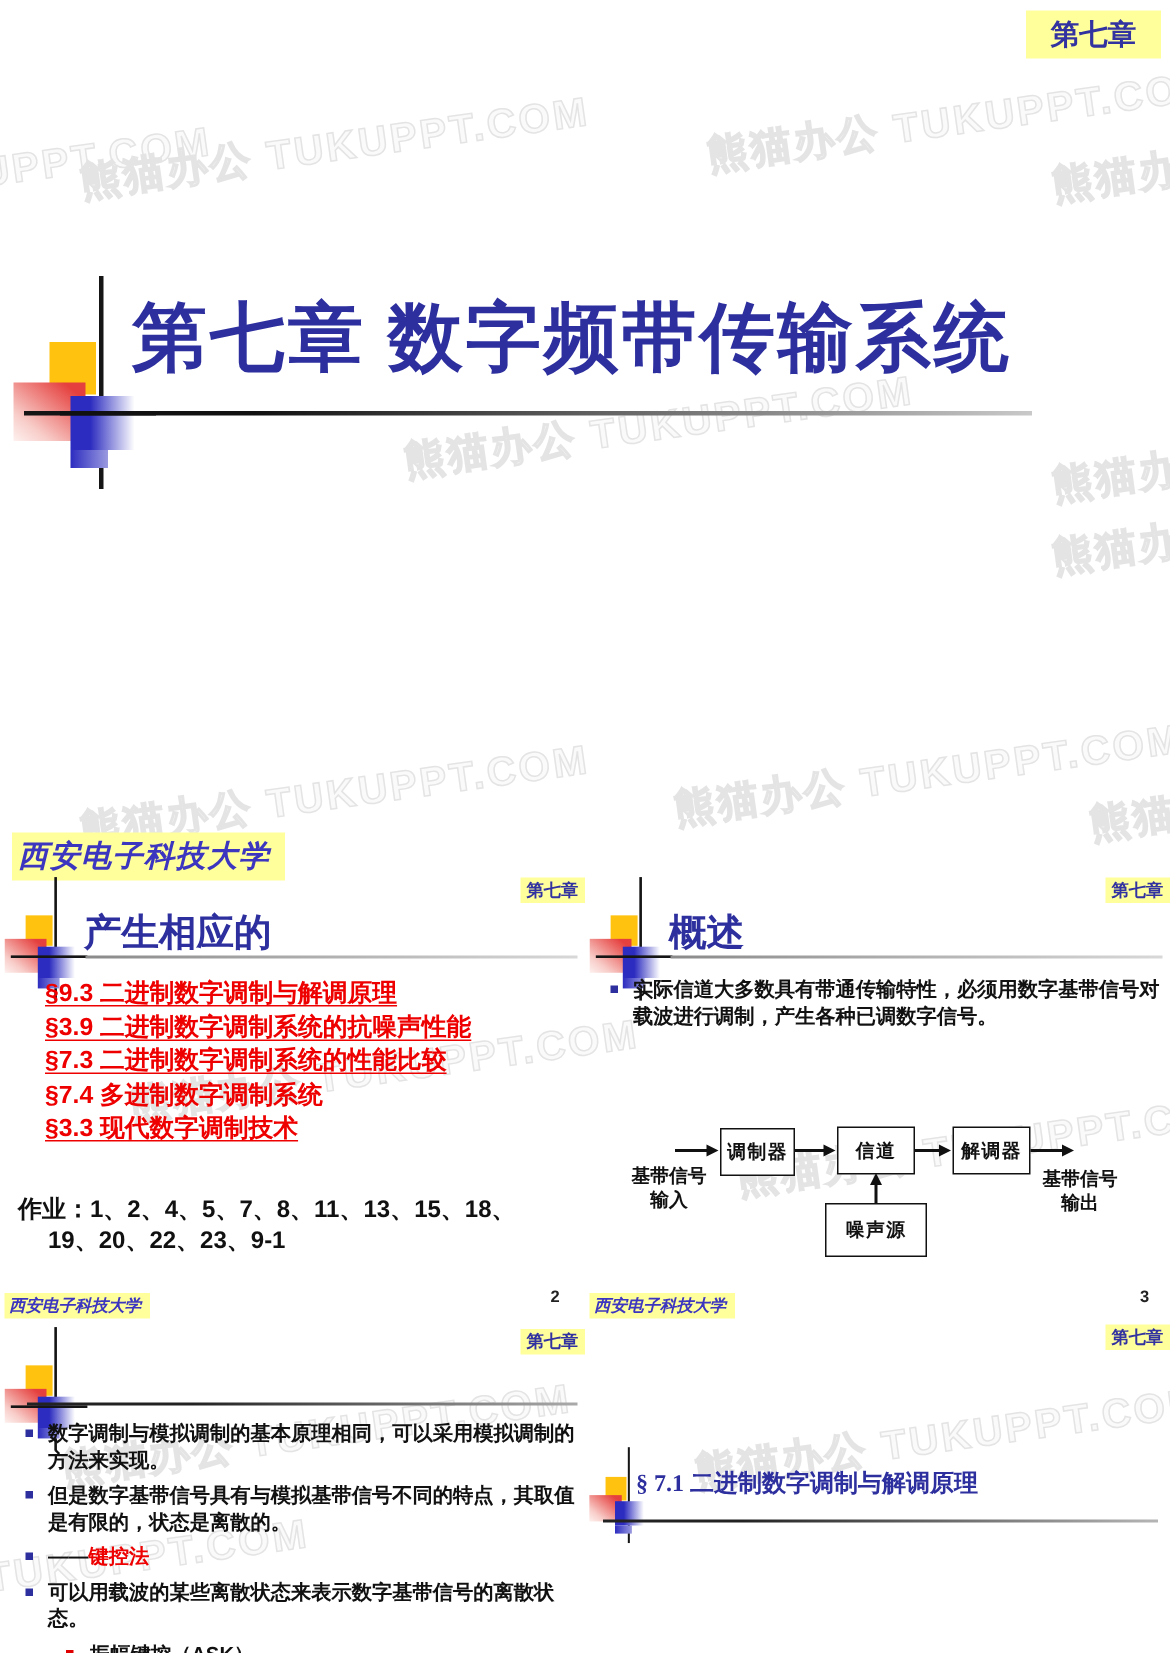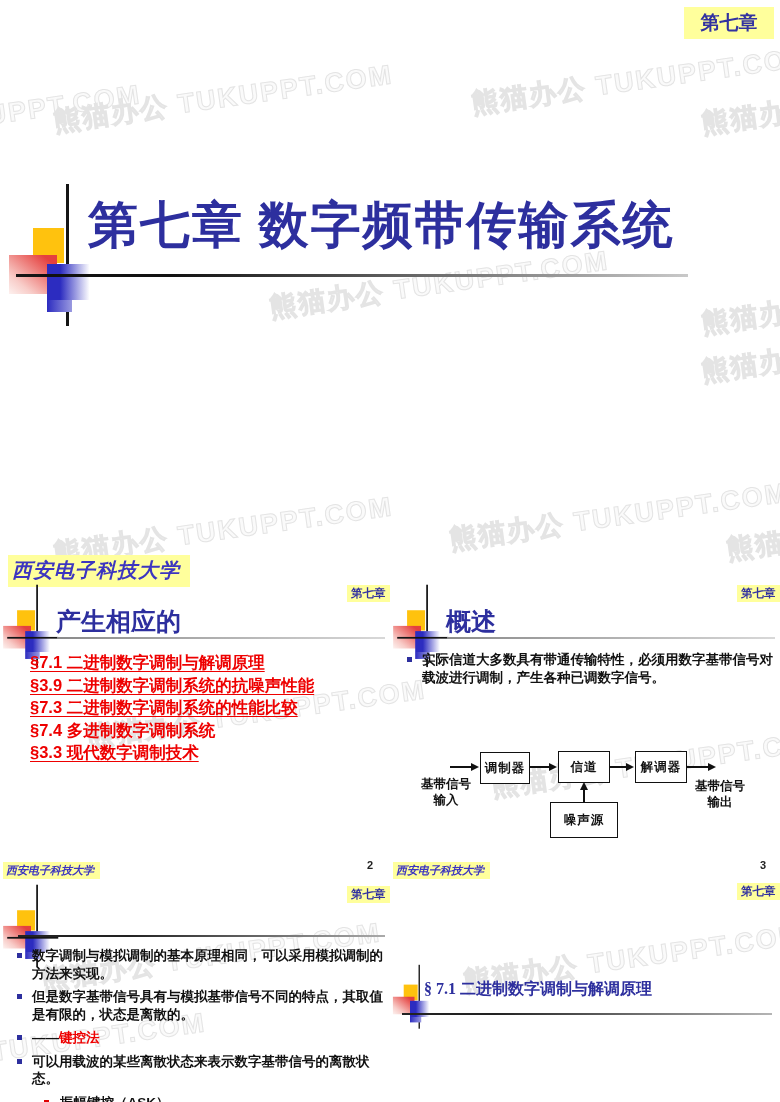--- a/index.html
+++ b/index.html
@@ -142,26 +142,27 @@
   <span class="d-v"></span>
   <span class="d-y"></span>
   <span class="d-r"></span>
   <span class="d-b"></span>
   <span class="d-b2"></span>
   <span class="d-h"></span>
 </div>
   <div class="stitle t-s2">产生相应的</div>
   <div class="rule rule-s2"></div>
   <div id="s2-items">
-      <div class="toc-item">§7.1 二进制数字调制与解调原理</div>
+      <div class="toc-item">§9.3 二进制数字调制与解调原理</div>
       <div class="toc-item">§3.9 二进制数字调制系统的抗噪声性能</div>
       <div class="toc-item">§7.3 二进制数字调制系统的性能比较</div>
       <div class="toc-item nou">§7.4 多进制数字调制系统</div>
       <div class="toc-item">§3.3 现代数字调制技术</div>
     </div>
+  <div id="s2-homework">作业：1、2、4、5、7、8、11、13、15、18、19、20、22、23、9-1</div>
   <div class="school school-sm school-s2">西安电子科技大学</div>
   <div class="pageno pn-2">2</div>
 
   <div class="tag tag-sm tag-s3">第七章</div>
   <div class="deco deco-3">
   <span class="d-v"></span>
   <span class="d-y"></span>
   <span class="d-r"></span>
   <span class="d-b"></span>
   <span class="d-b2"></span>

